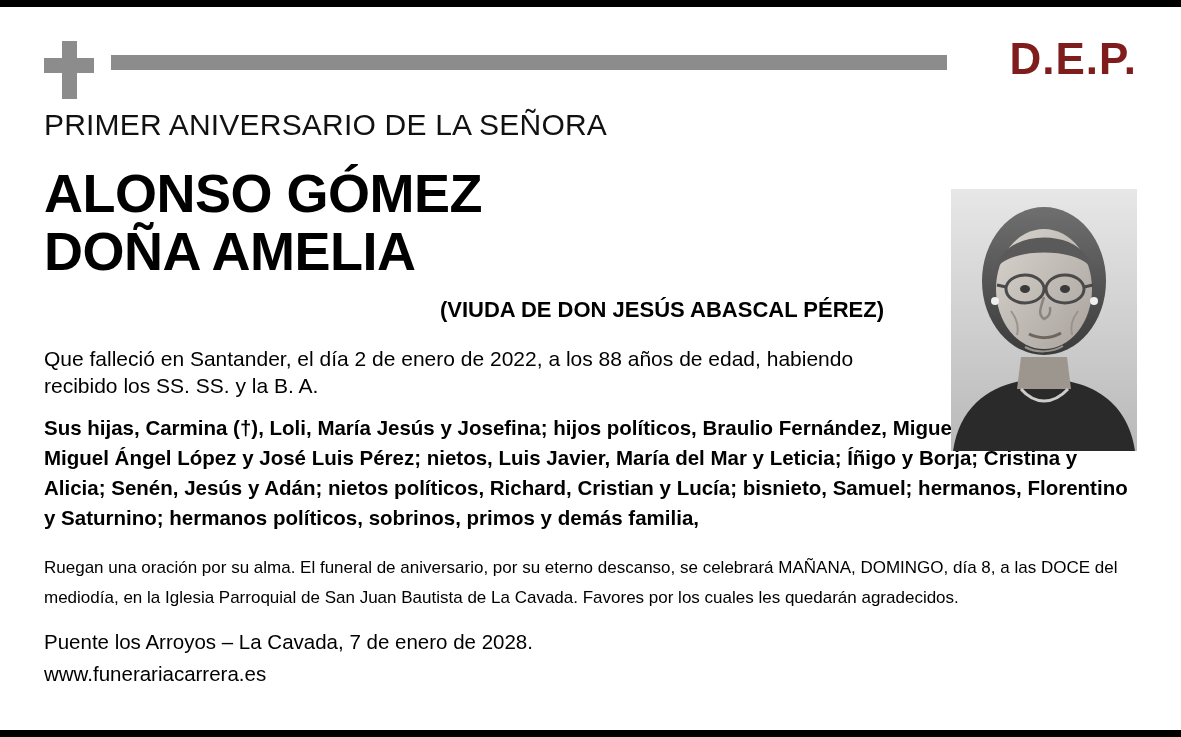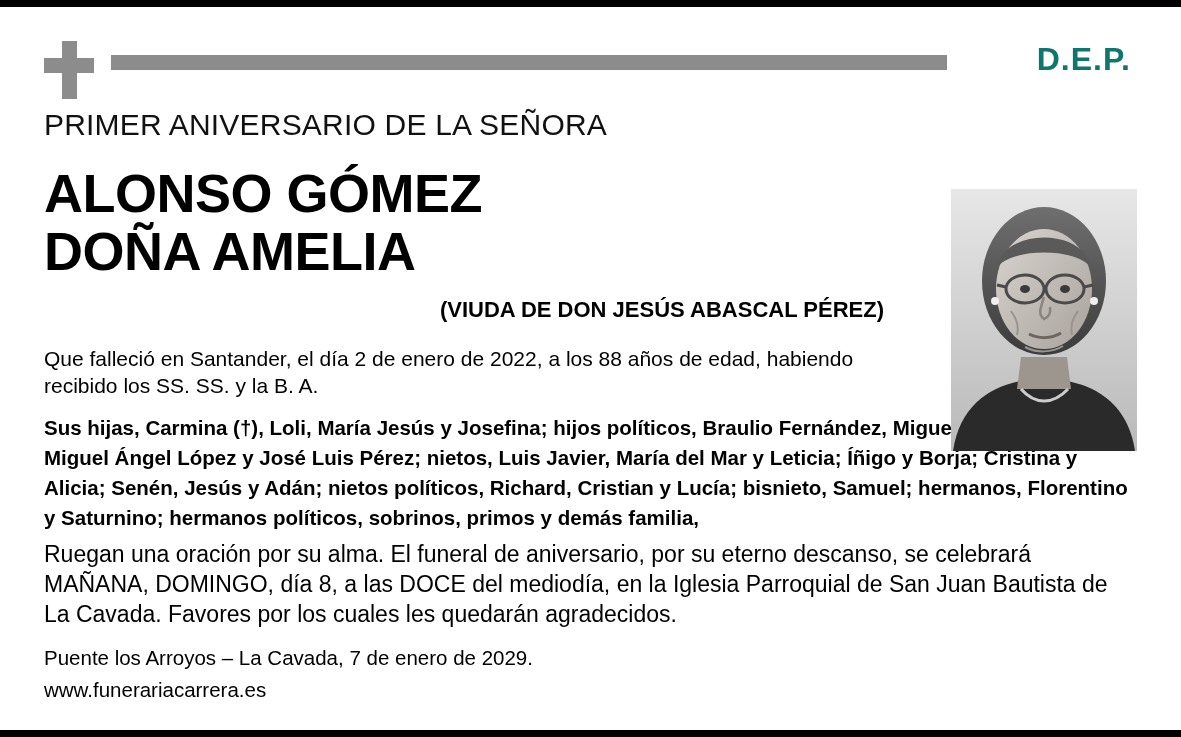--- a/index.html
+++ b/index.html
@@ -63,26 +63,26 @@
   .rule {
     position: absolute;
     left: 67px;
     top: 24px;
     right: 190px;
     height: 15px;
     background: #8c8c8c;
   }
   .dep {
     position: absolute;
-    right: 6px;
+    right: 0px;
     top: 4px;
-    font-size: 32px;
+    font-size: 44px;
     font-weight: bold;
     letter-spacing: 1px;
-    color: #0f766e;
+    color: #7f1d1d;
     line-height: 48px;
   }
 
   
   .body-area {
     position: relative;
     margin-top: 2px;
   }
   .text-col {
     width: 840px;
@@ -119,23 +119,23 @@
     max-width: 820px;
   }
   .family {
     font-size: 20.5px;
     font-weight: bold;
     line-height: 30px;
     margin-top: 14px;
     max-width: 1090px;
   }
   .prayer {
-    font-size: 23px;
-    line-height: 30px;
-    margin-top: 6px;
+    font-size: 17px;
+    line-height: 30px;
+    margin-top: 20px;
     max-width: 1095px;
   }
   .place {
     font-size: 20.5px;
     line-height: 30px;
     margin-top: 14px;
   }
   .web {
     font-size: 20.5px;
     line-height: 30px;
@@ -174,21 +174,21 @@
       <div class="text-col">
         <div class="aniversario">PRIMER ANIVERSARIO DE LA SEÑORA</div>
         <div class="name name-2">ALONSO GÓMEZ</div>
         <div class="name">DOÑA AMELIA</div>
         <div class="widow">(VIUDA DE DON JESÚS ABASCAL PÉREZ)</div>
         <div class="died">Que falleció en Santander, el día 2 de enero de 2022, a los 88 años de edad, habiendo recibido los SS. SS. y la B. A.</div>
       </div>
 
       <div class="family">Sus hijas, Carmina (†), Loli, María Jesús y Josefina; hijos políticos, Braulio Fernández, Miguel Ángel Gutiérrez, Miguel Ángel López y José Luis Pérez; nietos, Luis Javier, María del Mar y Leticia; Íñigo y Borja; Cristina y Alicia; Senén, Jesús y Adán; nietos políticos, Richard, Cristian y Lucía; bisnieto, Samuel; hermanos, Florentino y Saturnino; hermanos políticos, sobrinos, primos y demás familia,</div>
       <div class="prayer">Ruegan una oración por su alma. El funeral de aniversario, por su eterno descanso, se celebrará MAÑANA, DOMINGO, día 8, a las DOCE del mediodía, en la Iglesia Parroquial de San Juan Bautista de La Cavada. Favores por los cuales les quedarán agradecidos.</div>
-      <div class="place">Puente los Arroyos – La Cavada, 7 de enero de 2029.</div>
+      <div class="place">Puente los Arroyos – La Cavada, 7 de enero de 2028.</div>
       <div class="web">www.funerariacarrera.es</div>
 
       <div class="photo">
         <svg width="186" height="262" viewBox="0 0 186 262" xmlns="http://www.w3.org/2000/svg" aria-hidden="true">
           <defs>
             <linearGradient id="bg" x1="0" y1="0" x2="0" y2="1">
               <stop offset="0%" stop-color="#e7e7e7"></stop>
               <stop offset="100%" stop-color="#b9b9b9"></stop>
             </linearGradient>
             <linearGradient id="skin" x1="0" y1="0" x2="1" y2="1">

